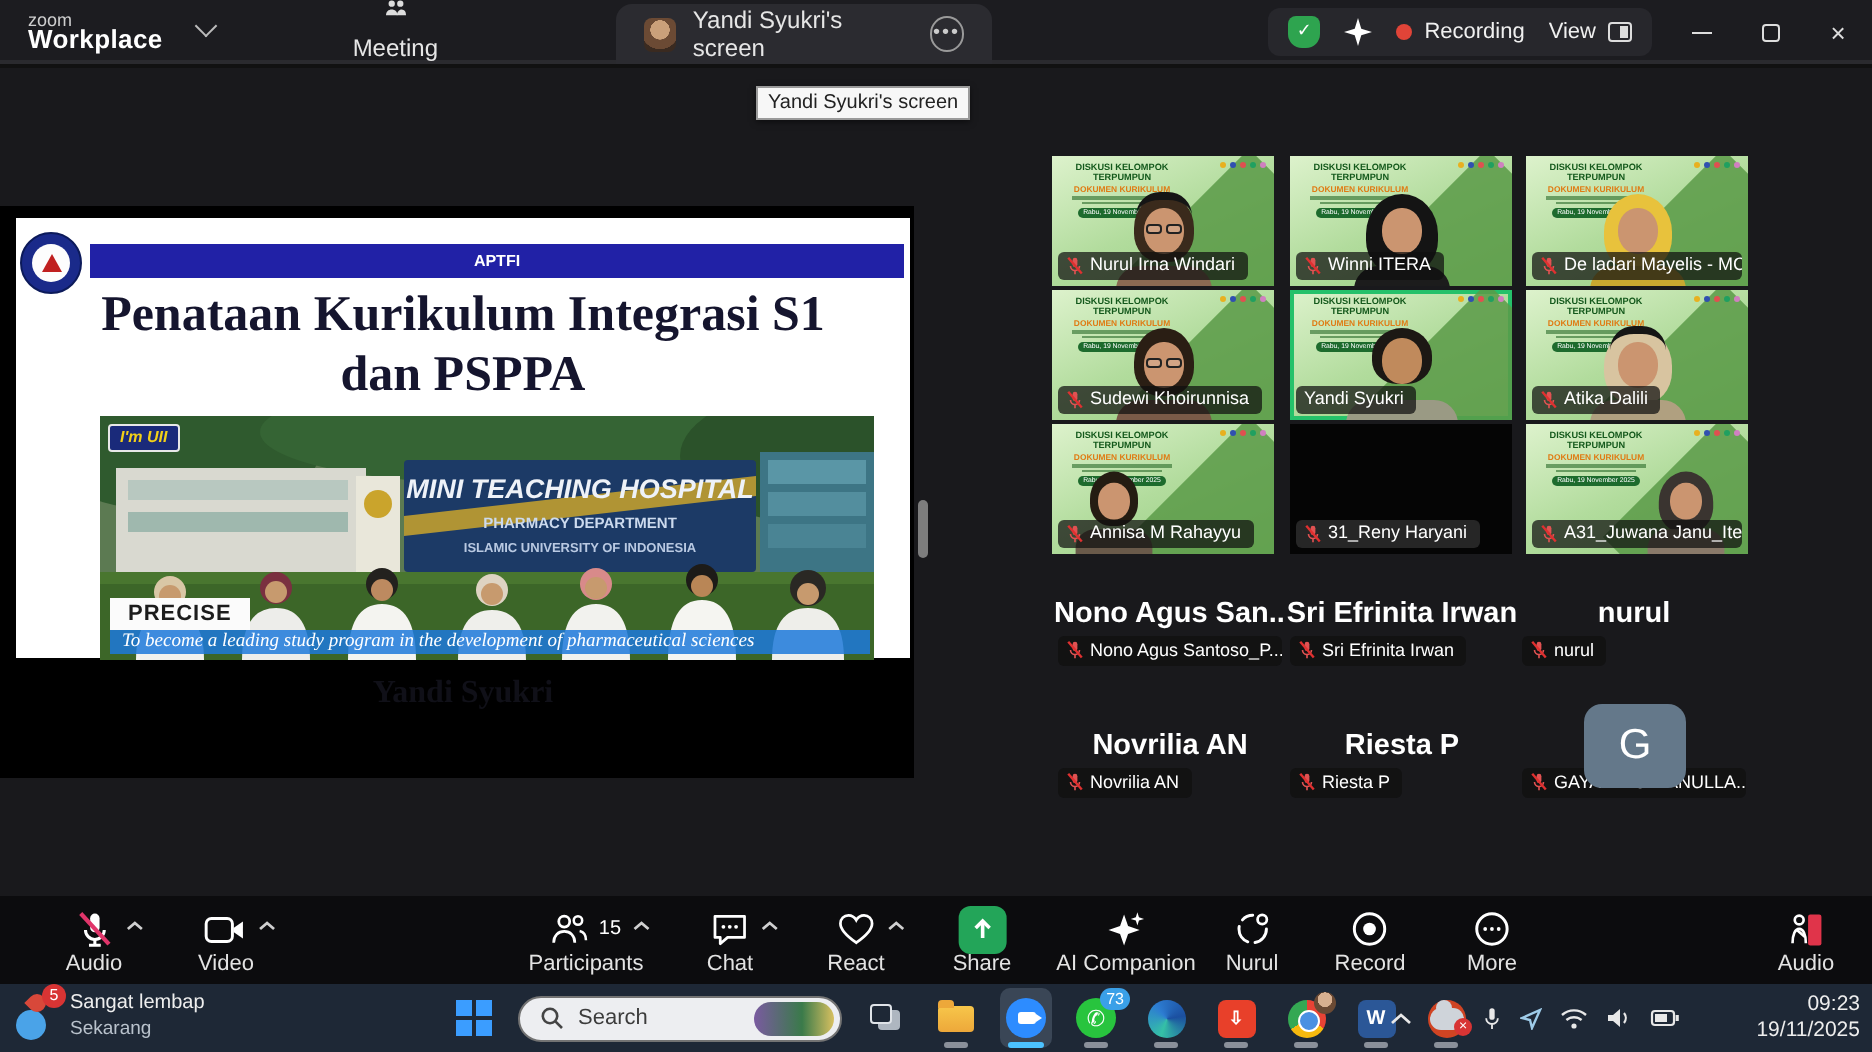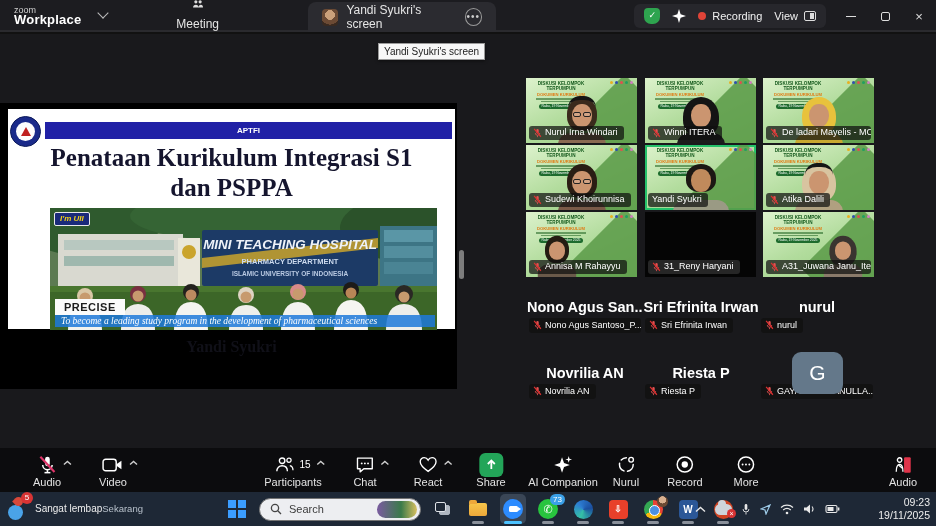--- a/index.html
+++ b/index.html
@@ -88,21 +88,21 @@
   .badge15 { font-size:10px; color:#fff; margin-left:2px; }
   .share-sq { width:24px; height:24px; background:#23a559; border-radius:6px; display:flex; align-items:center; justify-content:center; }
 
   
   .taskbar { position:absolute; left:0; top:492px; width:936px; height:34px; background:#1e2836; display:flex; align-items:center; }
   .weather { position:absolute; left:8px; top:3px; display:flex; gap:7px; align-items:center; }
   .wicon { position:relative; width:20px; height:26px; }
   .wicon .blue { position:absolute; left:0; bottom:1px; width:15px; height:15px; border-radius:50%; background:#4aa3e8; }
   .wicon .red { position:absolute; left:6px; top:2px; width:9px; height:9px; border-radius:50% 50% 50% 0; background:#d8483a; transform:rotate(45deg); }
   .wbadge { position:absolute; left:13px; top:-3px; width:12px; height:12px; border-radius:50%; background:#d83434; color:#fff; font-size:8px; text-align:center; line-height:12px; z-index:2; }
-  .wtext { display:flex; flex-direction:row; line-height:13px; }
+  .wtext { display:flex; flex-direction:column; line-height:13px; }
   .wtext .t1 { color:#eee; font-size:10px; }
   .wtext .t2 { color:#b9c2cc; font-size:9.5px; }
   .tb-center { position:absolute; left:224px; top:0; height:34px; display:flex; align-items:center; gap:9px; }
   .tb-ic { position:relative; width:26px; height:30px; display:flex; align-items:center; justify-content:center; }
   .tb-ic .dash { position:absolute; bottom:0; left:50%; transform:translateX(-50%); width:12px; height:3px; border-radius:2px; background:#8a909a; }
   .tb-ic.zoomapp { background:#3a4656; border-radius:5px; }
   .tb-ic.zoomapp .dash { width:18px; background:#4cc2ff; }
   .winlogo { display:grid; grid-template-columns:8px 8px; grid-template-rows:8px 8px; gap:1.5px; }
   .winlogo i { background:#3b9dff; display:block; }
   .searchpill { width:162px; height:23px; background:#edeef1; border:1px solid #737373; border-radius:12px; display:flex; align-items:center; gap:7px; padding:0 3px 0 10px; color:#3c3c3c; font-size:11px; }

